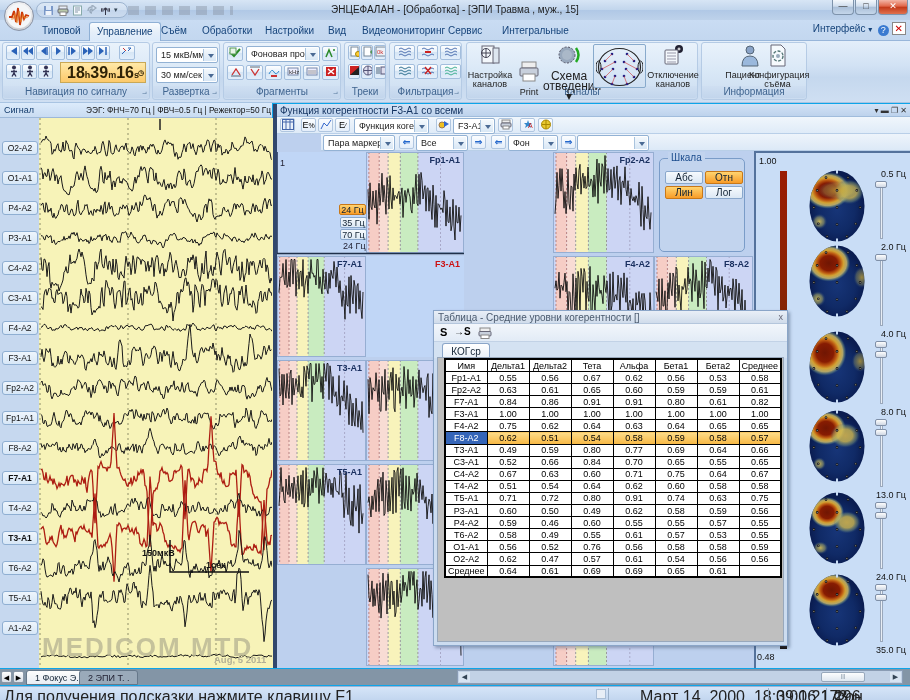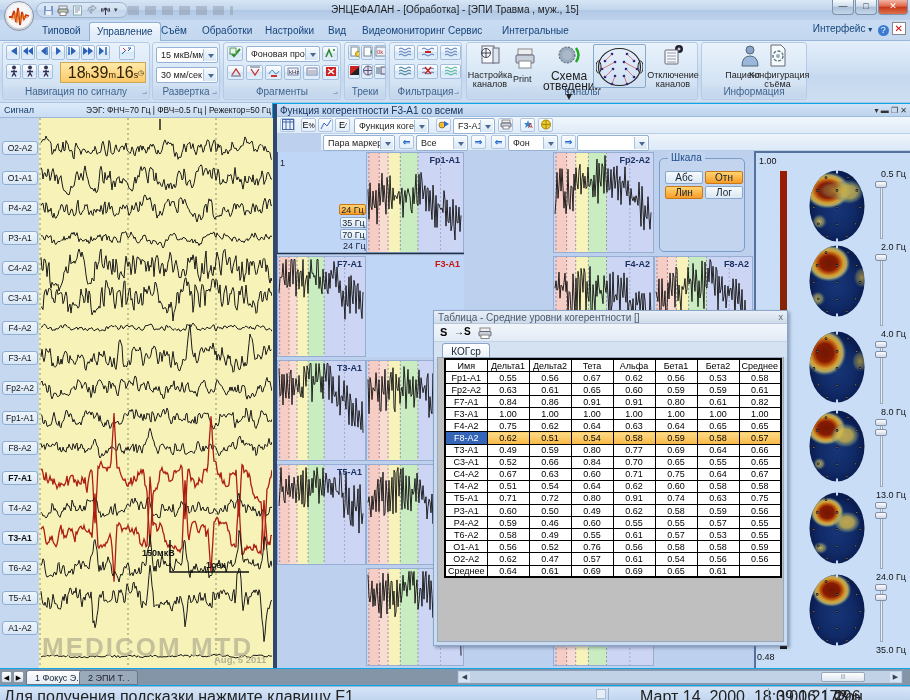--- a/index.html
+++ b/index.html
@@ -44,21 +44,21 @@
   background:linear-gradient(#fdfeff,#e8f1fa 45%,#d6e6f5 50%,#e2eefb); font-size:8px; color:#2a5aaa;
   text-align:center; line-height:14px; overflow:hidden;}
 .combo { position:absolute; height:16px; background:#fff; border:1px solid #93b2d4; border-radius:2px;
   font-size:10px; color:#222; padding-left:4px; line-height:15px; white-space:nowrap; overflow:hidden; }
 .combo:after { content:""; position:absolute; right:1px; top:1px; width:12px; height:12px;
   background:linear-gradient(#f4f9fd,#d8e7f5); border-left:1px solid #aac4de;
   }
 .carr { position:absolute; right:3px; top:6px; width:0; height:0; border-left:3px solid transparent;
   border-right:3px solid transparent; border-top:4px solid #4a6a94; z-index:2; }
 #lcd { left:57px; top:19px; width:86px; height:21px; background:linear-gradient(#ffe9a8,#fcc96a);
-  border:1px solid #c9a856; font-weight:normal; font-size:16px; color:#2e2206; text-align:center; line-height:20px;
+  border:1px solid #c9a856; font-weight:bold; font-size:16px; color:#2e2206; text-align:center; line-height:20px;
   letter-spacing:0px; }
 
 
 #sighdr { left:0; top:103px; width:272px; height:15px; background:linear-gradient(#dcebfb,#c9dcf2);
   border-bottom:1px solid #9db8d8; font-size:9px; color:#123a6b; white-space:nowrap; line-height:14px; }
 #eeg { left:0; top:118px; width:272px; height:550px; background:#c6d8ef; }
 #eegyellow { position:absolute; left:39px; top:0; width:235px; height:550px; background:#f7f3b8; }
 .chbtn { position:absolute; left:2px; width:36px; height:14px; background:linear-gradient(#eef5fd,#d7e7f7);
   border:1px solid #8fafd2; border-radius:3px; font-size:8.5px; color:#111; text-align:center; line-height:13px; }
 #watermark { position:absolute; left:42px; top:514px; white-space:nowrap; font-size:26px; opacity:0.8; font-weight:bold; color:#b9b694;
@@ -324,21 +324,21 @@
       <div class="rglabel">Каналы</div>
 
   <div style="position:absolute;left:0px;top:1px;width:46px;text-align:center">
     <svg width="24" height="23">
             <rect x="4" y="2" width="12" height="17" fill="#f4f8fc" stroke="#667"></rect>
             <circle cx="8" cy="9" r="4.5" fill="none" stroke="#445"></circle>
             <path d="M8 4.5v9M3.5 9h9" stroke="#445"></path>
             <rect x="15" y="4" width="6" height="15" fill="#dde6f0" stroke="#667"></rect>
           </svg>
     <div style="font-size:9px;color:#222;line-height:9px">Настройка<br>каналов</div></div>
-  <div style="position:absolute;left:46px;top:5px;width:32px;text-align:left">
+  <div style="position:absolute;left:46px;top:18px;width:32px;text-align:center">
     <svg width="24" height="23">
             <rect x="5" y="1" width="14" height="6" fill="#eee" stroke="#888"></rect>
             <rect x="3" y="7" width="18" height="8" rx="1" fill="#c8d0dc" stroke="#667"></rect>
             <rect x="6" y="13" width="12" height="7" fill="#fff" stroke="#888"></rect>
           </svg>
     <div style="font-size:9px;color:#222;line-height:9px">Print</div></div>
   <div style="position:absolute;left:76px;top:1px;width:52px;text-align:center">
     <svg width="26" height="23">
             <circle cx="11" cy="11" r="8" fill="#98a8bc" stroke="#556" stroke-dasharray="2,1.5"></circle>
             <circle cx="11" cy="11" r="5" fill="#aab8c8"></circle>

